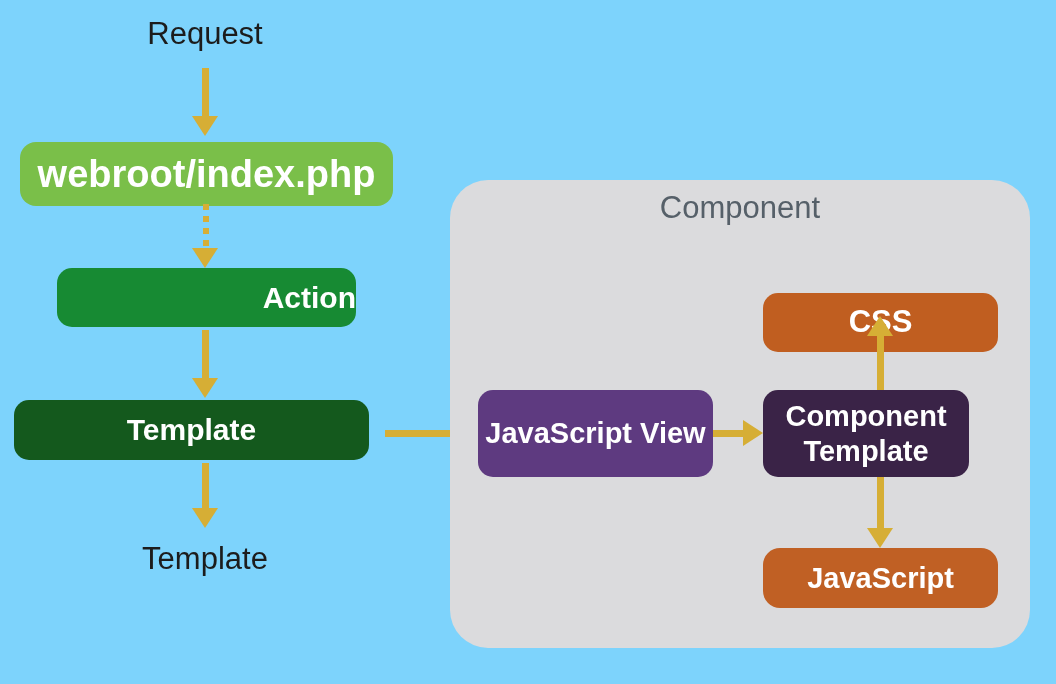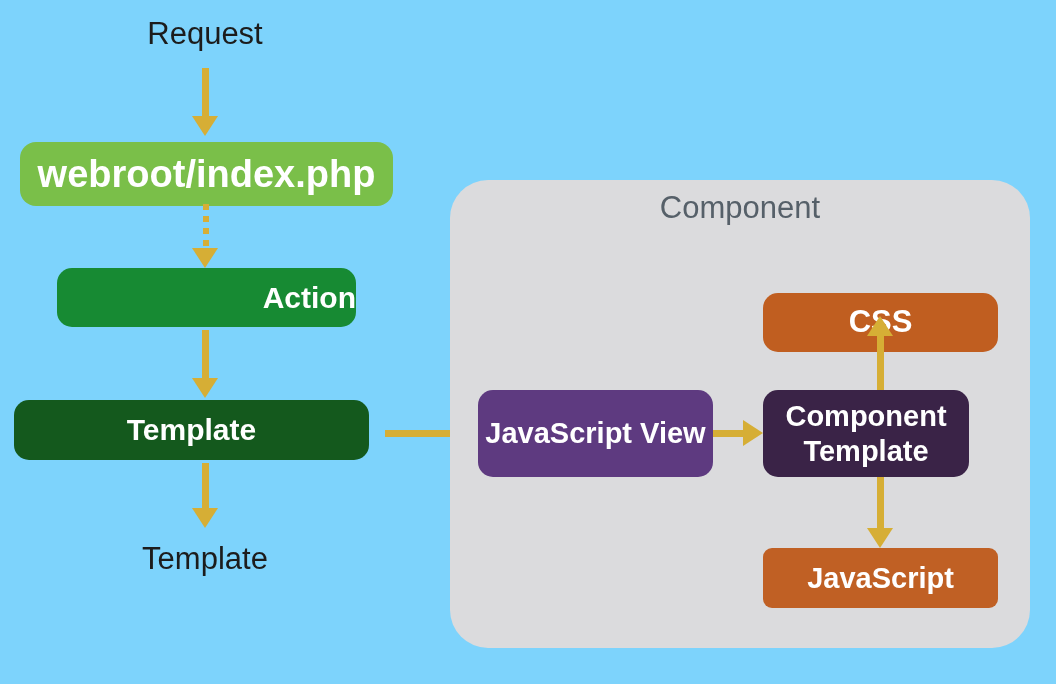--- a/index.html
+++ b/index.html
@@ -22,21 +22,21 @@
     position:absolute; top:10px; left:0; width:100%; text-align:center;
     color:#566069; font-size:31px;
   }
   
   .n-webroot  { left:20px;  top:142px; width:373px; height:64px; border-radius:16px; font-size:38px; }
   .n-action   { left:57px;  top:268px; width:299px; height:59px; border-radius:15px; font-size:30px; }
   .n-template { left:14px;  top:400px; width:355px; height:60px; border-radius:15px; font-size:30px; }
   .n-css      { left:313px; top:77px;  width:235px; height:59px; border-radius:15px; font-size:31px;margin-top:36px; }
   .n-cview    { left:28px;  top:210px; width:235px; height:87px; border-radius:15px; font-size:29px; }
   .n-ctpl     { left:313px; top:210px; width:206px; height:87px; border-radius:15px; font-size:29px; }
-  .n-js       { left:313px; top:368px; width:235px; height:60px; border-radius:9px; font-size:29px; }
+  .n-js       { left:313px; top:368px; width:235px; height:60px; border-radius:17px; font-size:29px; }
   
   .shaft-v { position:absolute; width:7px; background:#d6ae35; }
   .shaft-h { position:absolute; height:7px; background:#d6ae35; }
   .shaft-dotted {
     position:absolute; width:6px;
     background:repeating-linear-gradient(to bottom,#d6ae35 0 6px,transparent 6px 12px);
   }
   .ah { position:absolute; width:0; height:0; }
   .ah-down  { border-left:13px solid transparent; border-right:13px solid transparent; border-top:20px solid #d6ae35; }
   .ah-up    { border-left:13px solid transparent; border-right:13px solid transparent; border-bottom:20px solid #d6ae35; }

